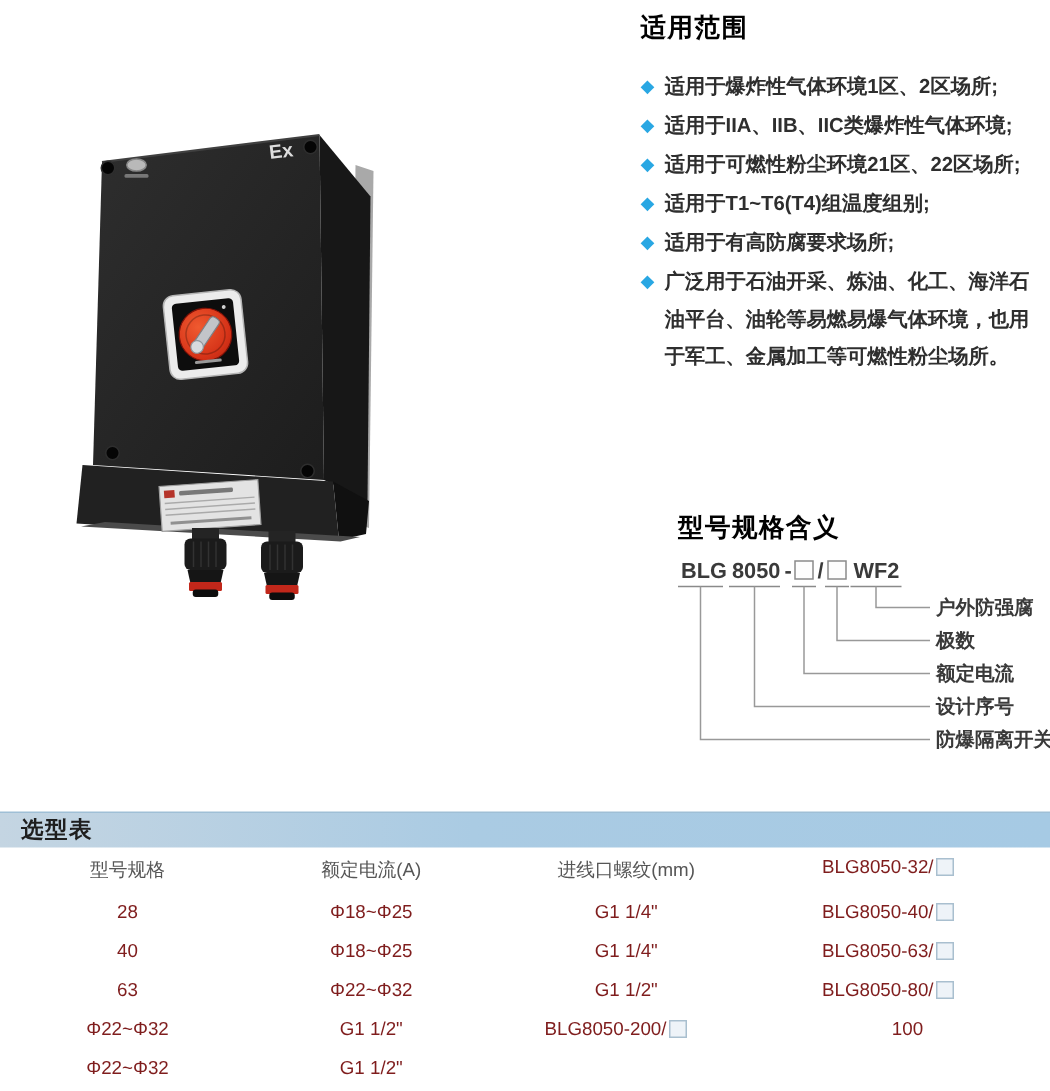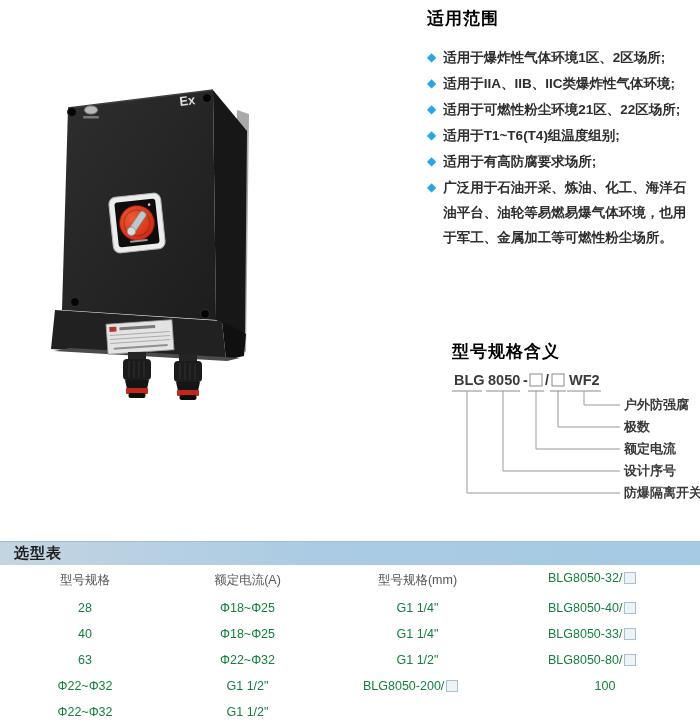--- a/index.html
+++ b/index.html
@@ -44,21 +44,21 @@
     border-top:1px solid #9fbfd6;
   }
   .selection-bar-title { font-size:15px; font-weight:bold; color:#1e1e1e; letter-spacing:1px; }
   .spec-table { display:grid; grid-template-columns:170px 155px 185px 190px; }
   .th {
     height:30px; display:flex; align-items:center; justify-content:center;
     color:#565656; font-size:12.5px;
   }
   .td {
     height:26px; display:flex; align-items:center; justify-content:center;
-    color:#15803d; font-size:12.5px;
+    color:#7f1d1d; font-size:12.5px;
   }
   .td.model-cell { justify-content:flex-start; padding-left:38px; box-sizing:border-box; }
   .box-glyph {
     display:inline-block; width:10px; height:10px;
     border:1px solid #a9bfcf; background:#eef3f8; margin-left:2px;
   }
 </style>
 </head>
 <body>
 
@@ -214,40 +214,40 @@
     </svg>
   </div>
 
   <div class="selection">
     <div class="selection-bar">
       <span class="selection-bar-title">选型表</span>
     </div>
     <div class="spec-table">
       <div class="th">型号规格</div>
       <div class="th">额定电流(A)</div>
-      <div class="th">型号规格(mm)</div>
+      <div class="th">进线口螺纹(mm)</div>
 
       <div class="td model-cell">
           <span>BLG8050-32/</span>
           <span class="box-glyph"></span>
         </div>
       <div class="td">28</div>
       <div class="td">Φ18~Φ25</div>
       <div class="td">G1 1/4"</div>
 
       <div class="td model-cell">
           <span>BLG8050-40/</span>
           <span class="box-glyph"></span>
         </div>
       <div class="td">40</div>
       <div class="td">Φ18~Φ25</div>
       <div class="td">G1 1/4"</div>
 
       <div class="td model-cell">
-          <span>BLG8050-33/</span>
+          <span>BLG8050-63/</span>
           <span class="box-glyph"></span>
         </div>
       <div class="td">63</div>
       <div class="td">Φ22~Φ32</div>
       <div class="td">G1 1/2"</div>
 
       <div class="td model-cell">
           <span>BLG8050-80/</span>
           <span class="box-glyph"></span>
         </div>

